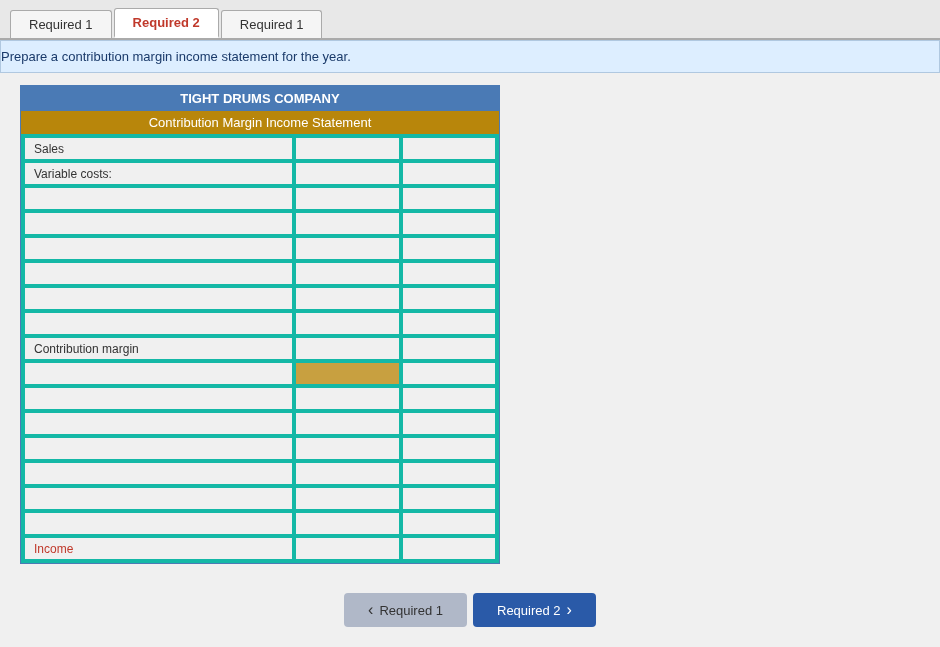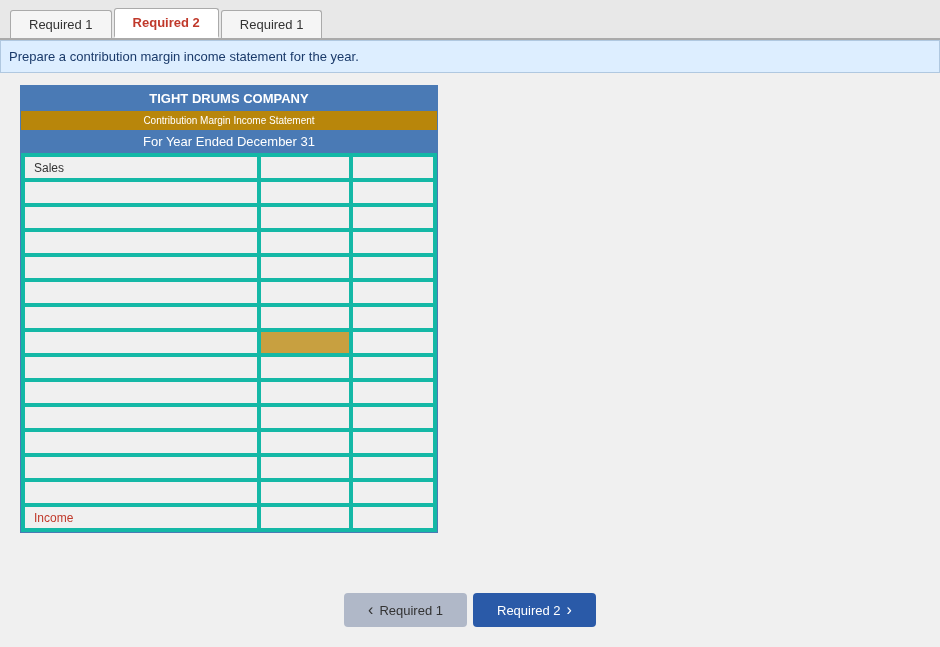--- a/index.html
+++ b/index.html
@@ -43,50 +43,50 @@
       background: #fff;
       border-bottom: 2px solid #fff;
       font-weight: bold;
       color: #c0392b;
       z-index: 2;
     }
     
     .instruction-bar {
       background: #ddeeff;
       border: 1px solid #b0c8e0;
-      padding: 8px 8px;
+      padding: 8px 0;
       color: #1a3a6a;
       font-size: 13px;
       margin: 0;
     }
     
     .main-content {
       padding: 12px 20px 60px 20px;
       background: #f0f0f0;
     }
     
     .table-container {
-      width: 418px;
+      width: 480px;
       border: 1px solid #4a7ab5;
     }
     
     .table-header-company {
       background: #4a7ab5;
       color: white;
       text-align: center;
       font-weight: bold;
       padding: 5px 4px;
       font-size: 13px;
     }
     .table-header-subtitle {
       background: #b8860b;
       color: white;
       text-align: center;
       padding: 4px 4px;
-      font-size: 10px;
+      font-size: 13px;
     }
     .table-header-date {
       background: #4a7ab5;
       color: white;
       text-align: center;
       padding: 4px 4px;
       font-size: 13px;
     }
     
     .data-table {
@@ -184,71 +184,88 @@
     <div class="table-container">
 
       <div class="table-header-company">
         <span>TIGHT DRUMS COMPANY</span>
       </div>
 
       <div class="table-header-subtitle">
         <span>Contribution Margin Income Statement</span>
       </div>
 
-      <div class="table-header-date">
-        <span>For Year Ended December 31</span>
-      </div>
 
       <table class="data-table">
 
         <tbody>
             <tr>
           <td class="label-col">
             <span class="label-text">Sales</span>
           </td>
           <td class="mid-col">
             <input class="cell-input" type="text" value="" style="">
           </td>
           <td class="right-col">
             <input class="cell-input" type="text" value="" style="">
           </td>
         </tr>
 
-
-        <tr>
-          <td class="label-col"><input class="cell-input" type="text" value="" style=""></td>
-          <td class="mid-col"><input class="cell-input" type="text" value="" style=""></td>
-          <td class="right-col"></td>
-        </tr>
-        <tr>
-          <td class="label-col"><input class="cell-input" type="text" value="" style=""></td>
-          <td class="mid-col"><input class="cell-input" type="text" value="" style=""></td>
-          <td class="right-col"></td>
-        </tr>
-        <tr>
-          <td class="label-col"><input class="cell-input" type="text" value="" style=""></td>
-          <td class="mid-col"><input class="cell-input" type="text" value="" style=""></td>
-          <td class="right-col"></td>
-        </tr>
-        <tr>
-          <td class="label-col"><input class="cell-input" type="text" value="" style=""></td>
-          <td class="mid-col"><input class="cell-input" type="text" value="" style=""></td>
-          <td class="right-col"></td>
-        </tr>
-        <tr>
-          <td class="label-col"><input class="cell-input" type="text" value="" style=""></td>
-          <td class="mid-col"><input class="cell-input" type="text" value="" style=""></td>
-          <td class="right-col"></td>
-        </tr>
-        <tr>
-          <td class="label-col"><input class="cell-input" type="text" value="" style=""></td>
-          <td class="mid-col"><input class="cell-input" type="text" value="" style=""></td>
-          <td class="right-col"></td>
-        </tr>
-
+        <tr>
+          <td class="label-col">
+            <span class="label-text">Variable costs:</span>
+          </td>
+          <td class="mid-col">
+            <input class="cell-input" type="text" value="" style="">
+          </td>
+          <td class="right-col"></td>
+        </tr>
+
+        <tr>
+          <td class="label-col"><input class="cell-input" type="text" value="" style=""></td>
+          <td class="mid-col"><input class="cell-input" type="text" value="" style=""></td>
+          <td class="right-col"></td>
+        </tr>
+        <tr>
+          <td class="label-col"><input class="cell-input" type="text" value="" style=""></td>
+          <td class="mid-col"><input class="cell-input" type="text" value="" style=""></td>
+          <td class="right-col"></td>
+        </tr>
+        <tr>
+          <td class="label-col"><input class="cell-input" type="text" value="" style=""></td>
+          <td class="mid-col"><input class="cell-input" type="text" value="" style=""></td>
+          <td class="right-col"></td>
+        </tr>
+        <tr>
+          <td class="label-col"><input class="cell-input" type="text" value="" style=""></td>
+          <td class="mid-col"><input class="cell-input" type="text" value="" style=""></td>
+          <td class="right-col"></td>
+        </tr>
+        <tr>
+          <td class="label-col"><input class="cell-input" type="text" value="" style=""></td>
+          <td class="mid-col"><input class="cell-input" type="text" value="" style=""></td>
+          <td class="right-col"></td>
+        </tr>
+        <tr>
+          <td class="label-col"><input class="cell-input" type="text" value="" style=""></td>
+          <td class="mid-col"><input class="cell-input" type="text" value="" style=""></td>
+          <td class="right-col"></td>
+        </tr>
+
+        <tr>
+          <td class="label-col">
+            <span class="label-text">Contribution margin</span>
+          </td>
+          <td class="mid-col">
+            <input class="cell-input" type="text" value="" style="">
+          </td>
+          <td class="right-col">
+            <input class="cell-input" type="text" value="" style="">
+          </td>
+        </tr>
 
 
         <tr>
           <td class="label-col"><input class="cell-input" type="text" value="" style=""></td>
           <td class="mid-col" style="background:#c8a040;"><input class="cell-input" type="text" value="" style=""></td>
           <td class="right-col"></td>
         </tr>
         <tr>
           <td class="label-col"><input class="cell-input" type="text" value="" style=""></td>
           <td class="mid-col"><input class="cell-input" type="text" value="" style=""></td>

